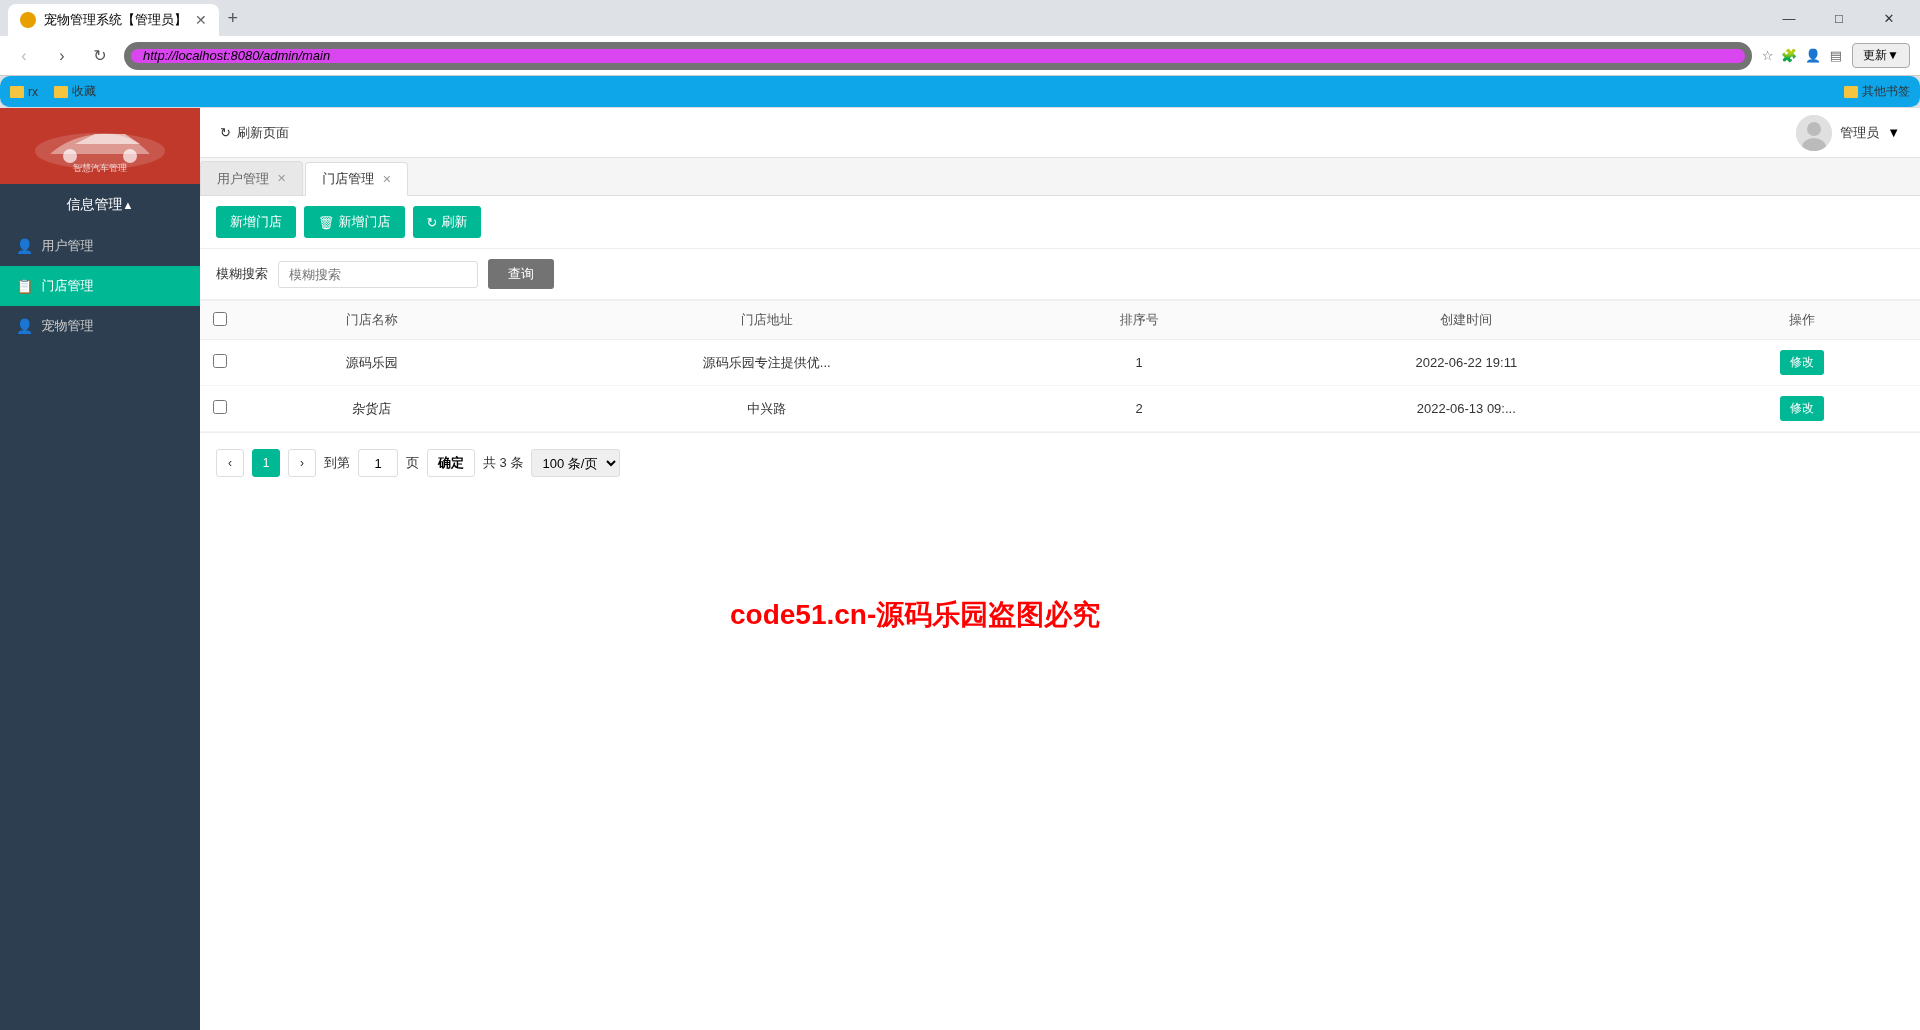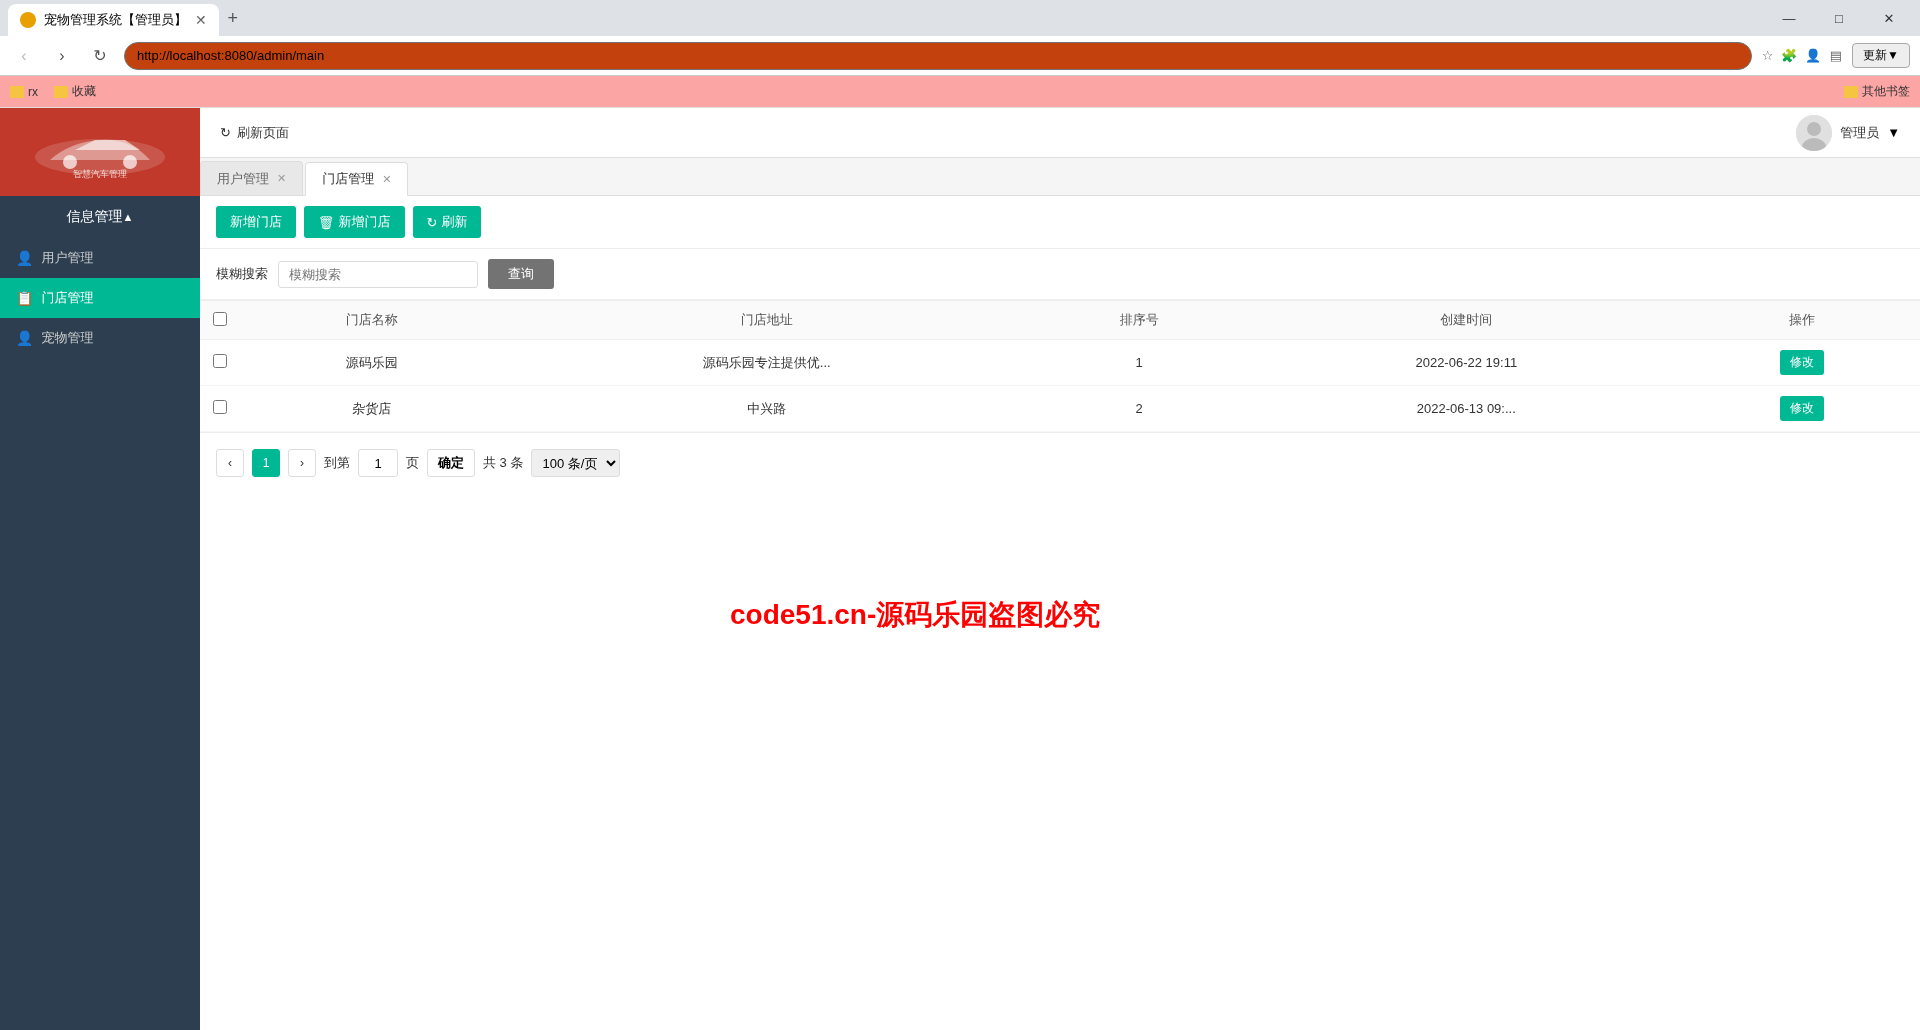--- a/index.html
+++ b/index.html
@@ -67,47 +67,49 @@
     .nav-btn {
       width: 28px; height: 28px;
       display: flex; align-items: center; justify-content: center;
       cursor: pointer; color: #555; border-radius: 50%;
       font-size: 16px;
     }
     .nav-btn.disabled { color: #bbb; cursor: default; }
     .address-input {
       flex: 1;
       height: 28px;
-      border: 1px solid #737373;
+      border: 7px solid #737373;
       border-radius: 14px;
       padding: 0 12px;
       font-size: 13px;
-      background: #c2410c;
+      background: #d946ef;
       outline: none;
+      font-style: italic;
     }
     .address-icons {
       display: flex; gap: 8px; align-items: center; color: #666;
     }
     .update-btn {
       border: 1px solid #aaa;
       border-radius: 4px;
       padding: 3px 10px;
       font-size: 12px;
       cursor: pointer;
       background: #eee;
     }
     .bookmarks-bar {
       display: flex;
       align-items: center;
       height: 32px;
-      background: #fca5a5;
+      background: #0ea5e9;
       padding: 0 10px;
       gap: 16px;
       border-bottom: 1px solid #ddd;
       font-size: 12px;
+      border-radius: 10px;
     }
     .bookmark-item {
       display: flex; align-items: center; gap: 4px; cursor: pointer; color: #333;
     }
     .bookmark-folder {
       width: 14px; height: 12px;
       background: #f5c542;
       border-radius: 1px;
       position: relative;
     }
@@ -121,21 +123,21 @@
 
     
     .sidebar {
       width: 200px;
       background: #2c3e50;
       display: flex;
       flex-direction: column;
       flex-shrink: 0;
     }
     .sidebar-logo {
-      height: 88px;
+      height: 76px;
       background: #c0392b;
       display: flex;
       align-items: center;
       justify-content: center;
       overflow: hidden;
     }
     .sidebar-section {
       padding: 0;
     }
     .sidebar-section-header {

